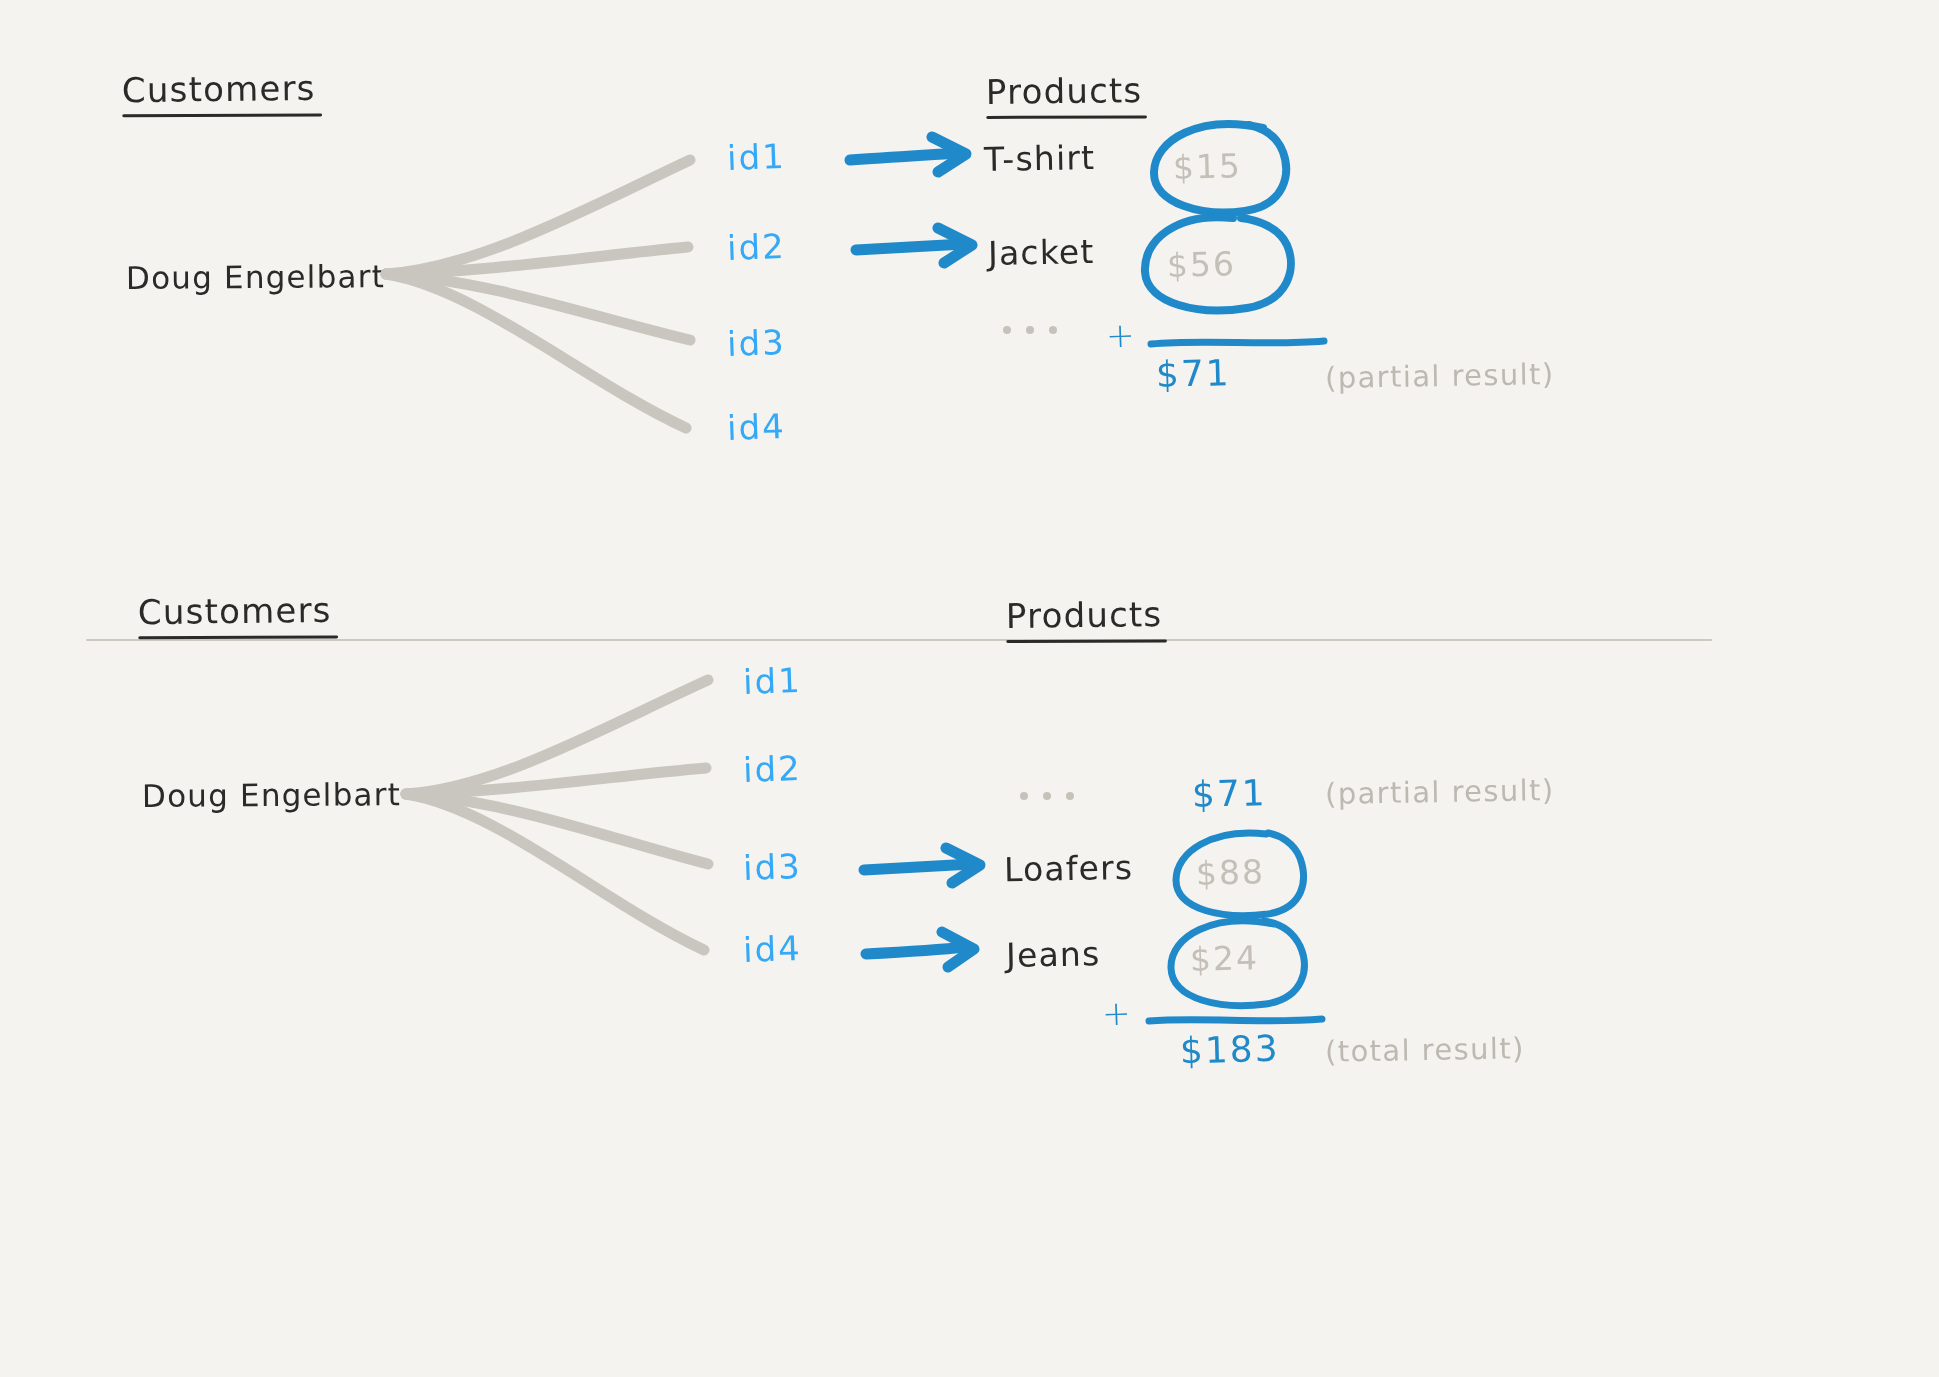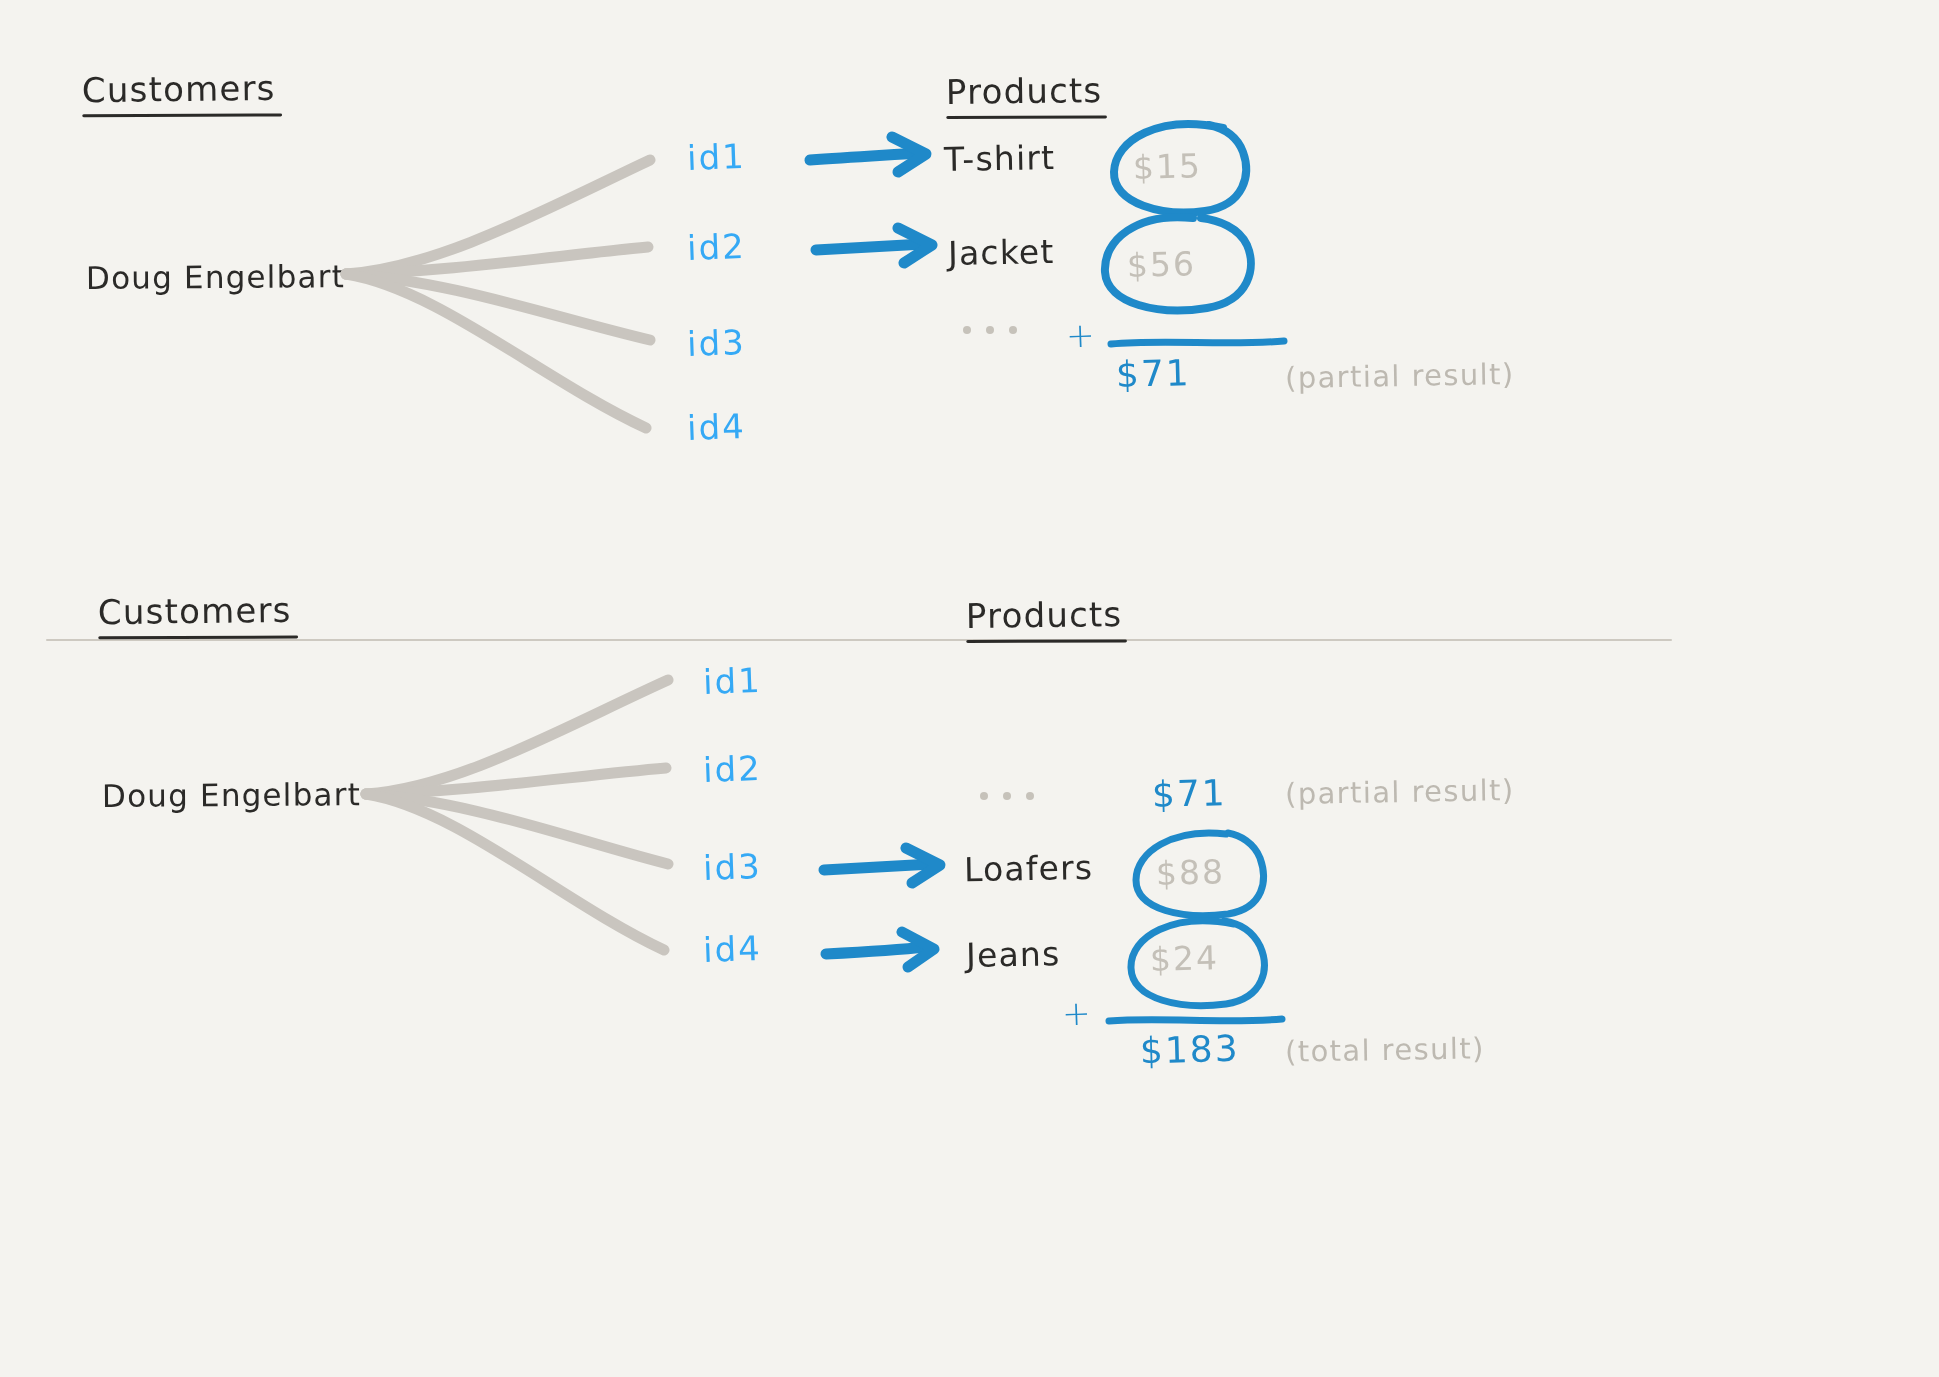--- a/index.html
+++ b/index.html
@@ -7,20 +7,21 @@
     padding: 0;
     background: #f4f3ef;
   }
   #canvas {
     position: relative;
     width: 1777px;
     height: 1377px;
     background: #f4f3ef;
     overflow: hidden;
     font-family: "DejaVu Sans", sans-serif;
+    margin-left: 40px;
   }
   .abs { position: absolute; }
 
   
   .hw {
     font-family: "DejaVu Sans", sans-serif;
     letter-spacing: 1.2px;
     white-space: nowrap;
     line-height: 1;
   }

